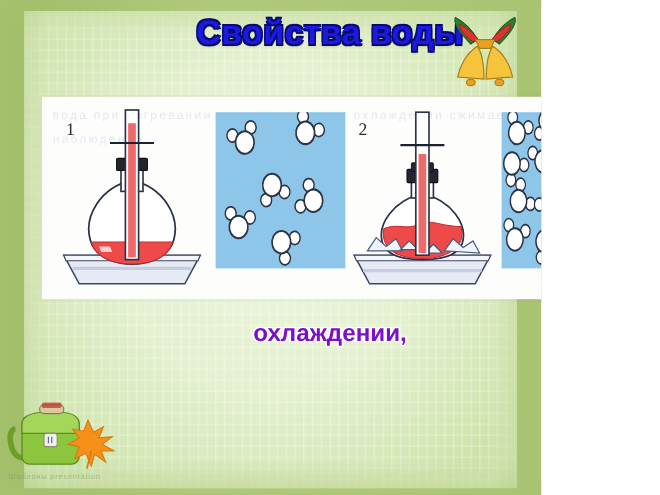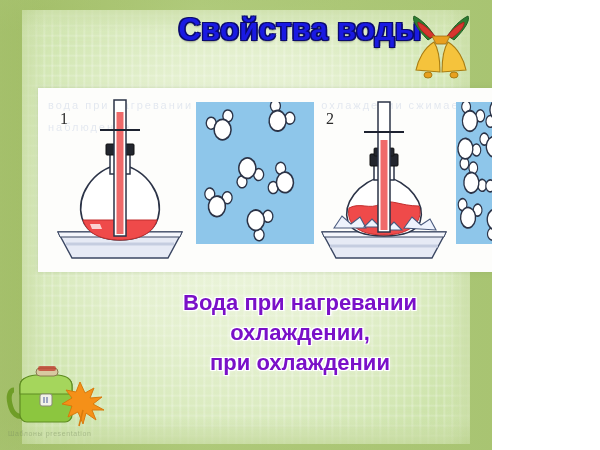--- a/index.html
+++ b/index.html
@@ -381,23 +381,21 @@
               <circle cx="-7.5" cy="-6" r="4.2" fill="#ffffff" stroke="#2b3347" stroke-width="1.1"></circle>
               <circle cx="7.5" cy="-6" r="4.2" fill="#ffffff" stroke="#2b3347" stroke-width="1.1"></circle>
               <circle cx="0" cy="1.5" r="7.2" fill="#ffffff" stroke="#2b3347" stroke-width="1.3"></circle>
             </g>
           </g>
       </svg>
     </div>
   </div>
 
   <div class="bottom-text">
-    <div>Вода при нагревании</div>
     <div>охлаждении,</div>
-    <div>при охлаждении</div>
   </div>
 
   <div class="satchel">
     <svg viewBox="0 0 112 72" width="112" height="72">
       <path d="M8 30 C4 30 2 36 4 44 C6 54 12 58 18 56" fill="none" stroke="#6f9d27" stroke-width="5"></path>
       <rect x="14" y="18" width="52" height="44" rx="7" fill="#8cc63f" stroke="#5f8c22" stroke-width="1.2"></rect>
       <path d="M14 26 C14 20 20 16 30 15 L52 15 C62 16 66 20 66 26 L66 34 L14 34 Z" fill="#a5d65c" stroke="#5f8c22" stroke-width="1.1"></path>
       <rect x="30" y="8" width="22" height="8" rx="4" fill="#d8c9a0" stroke="#8a7a50" stroke-width="1"></rect>
       <rect x="32" y="6" width="18" height="5" rx="2" fill="#c0392b" opacity="0.75"></rect>
       <rect x="34" y="34" width="12" height="12" rx="2" fill="#f2f2ea" stroke="#8a8a78" stroke-width="1"></rect>

